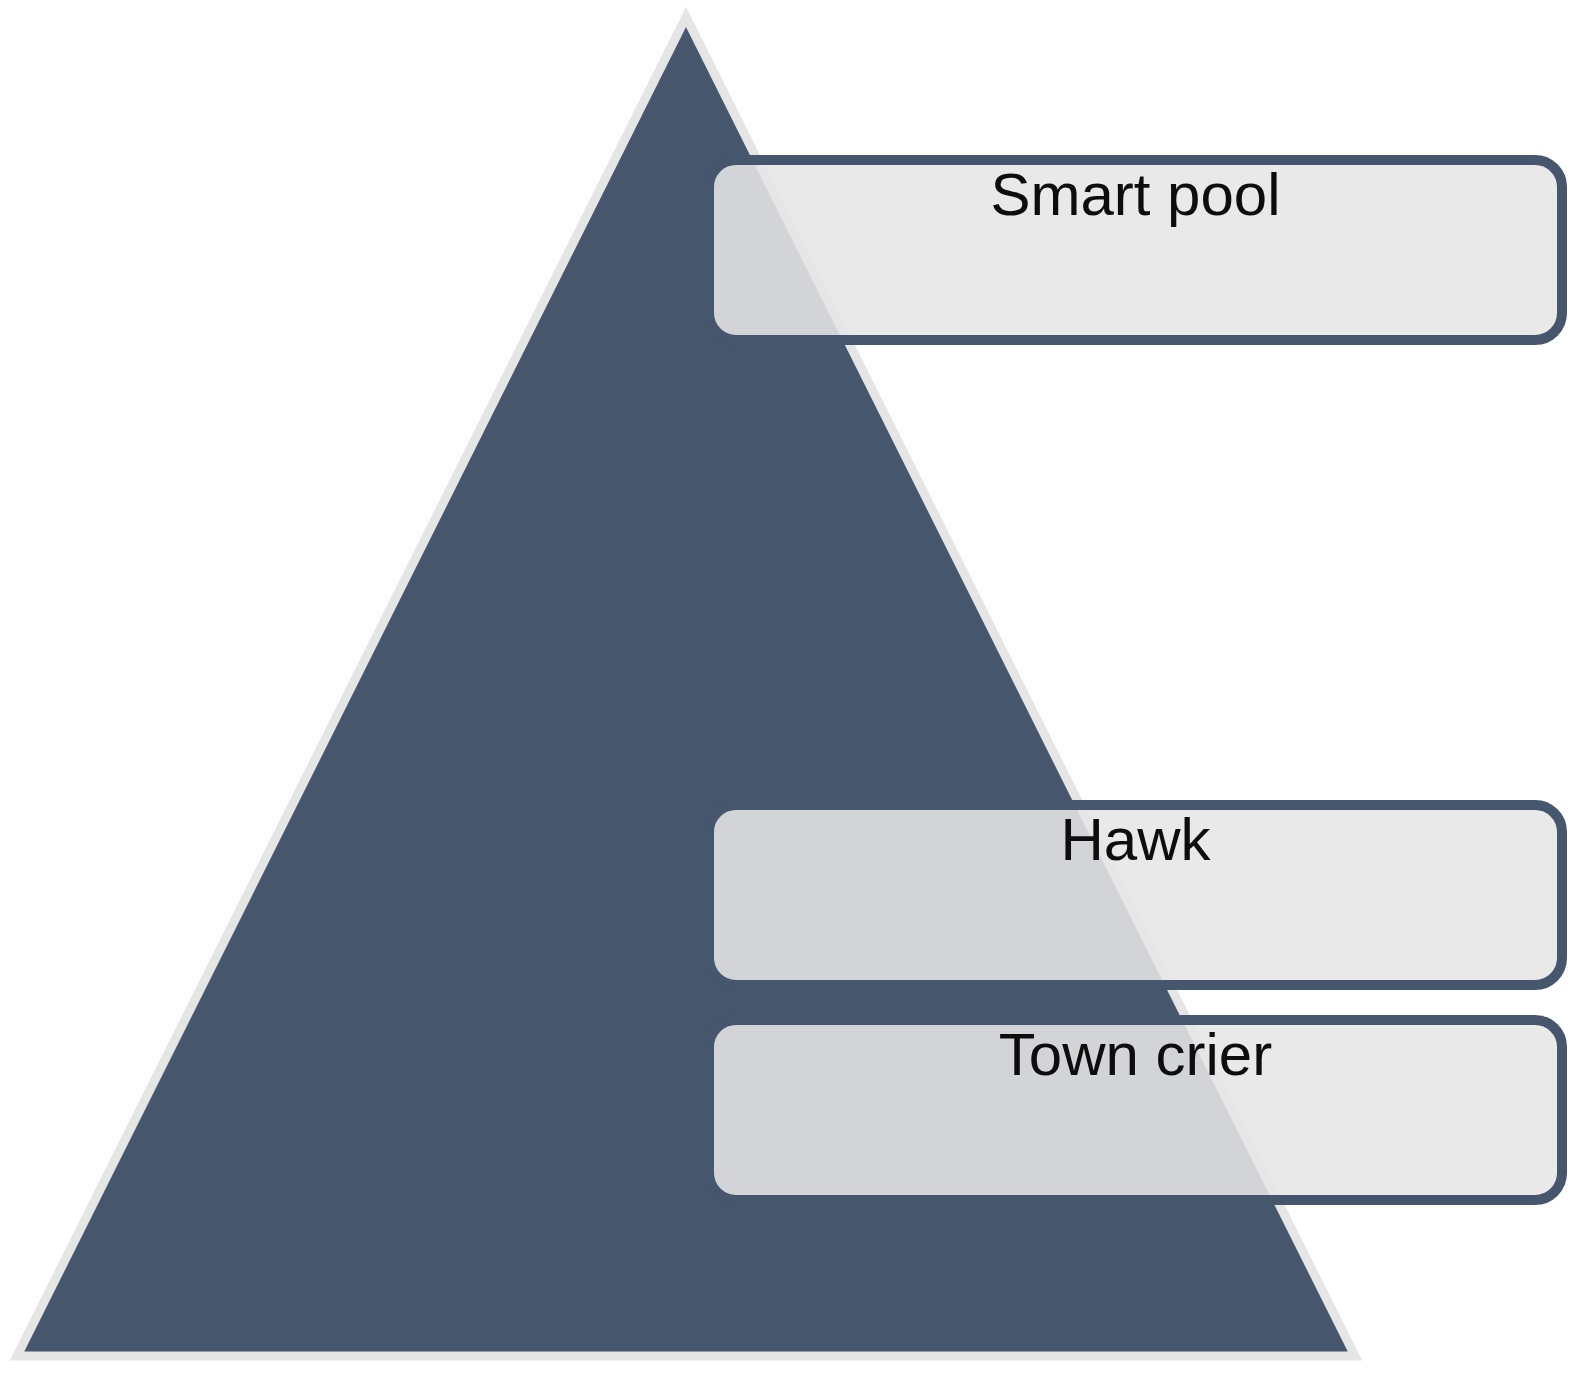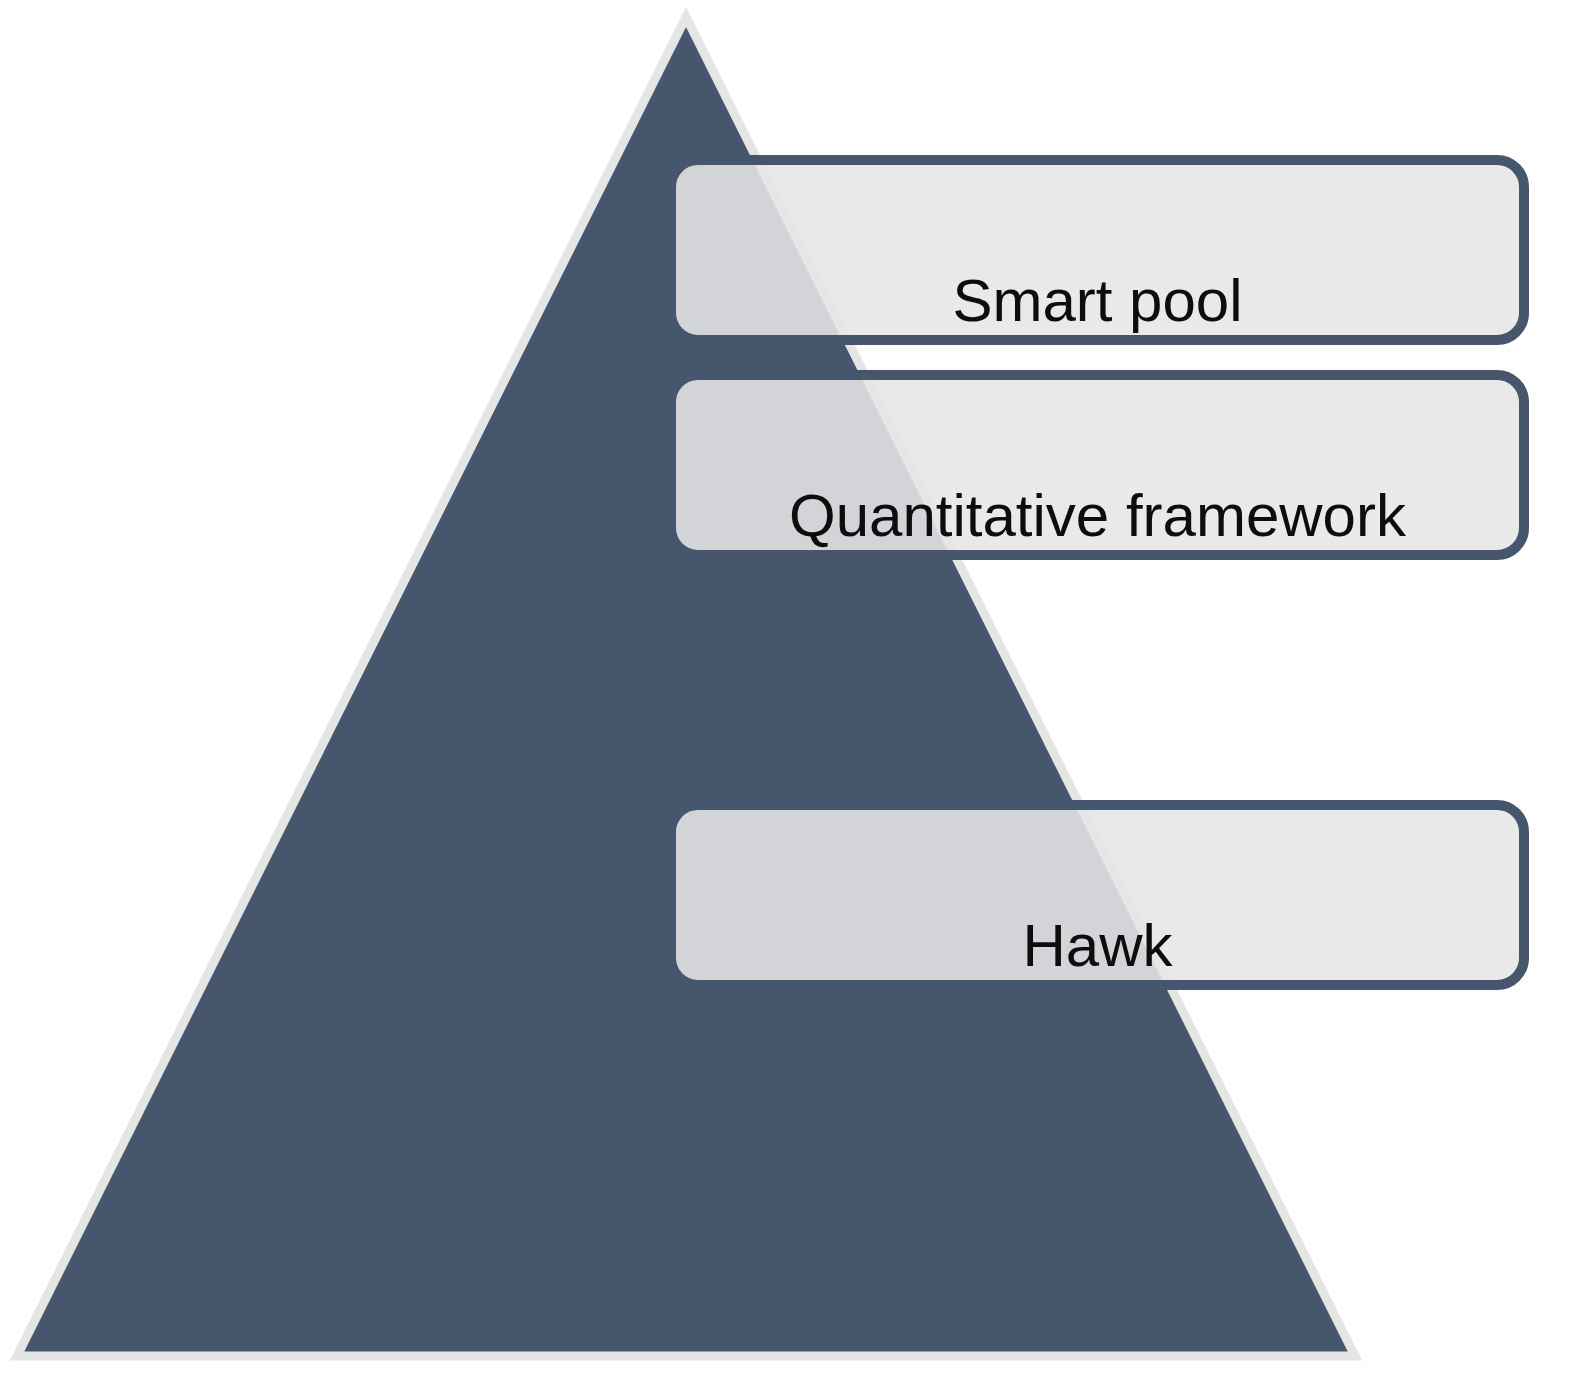--- a/index.html
+++ b/index.html
@@ -23,29 +23,29 @@
     height: 1373px;
   }
   .pyramid-svg polygon {
     fill: var(--pyramid-fill, #46566C);
     stroke: var(--pyramid-outline, #E5E5E5);
     stroke-width: 9;
     stroke-linejoin: miter;
   }
   .level-box {
     position: absolute;
-    left: 666px;
+    left: 704px;
     width: 863px;
     height: 190px;
     box-sizing: border-box;
     border: 10px solid var(--box-border, #46566C);
     border-radius: 32px;
     background: var(--box-fill, rgba(230,230,231,0.88));
     display: flex;
-    align-items: flex-end;
+    align-items: flex-start;
     justify-content: center;
   }
   .level-box .label {
     color: var(--text, #0D0D0D);
     font-size: 60px;
     line-height: 1;
     letter-spacing: 0px;
     white-space: nowrap;
     padding-bottom: 4px;
   }
@@ -61,23 +61,23 @@
 <div class="canvas">
 
   <svg class="pyramid-svg" viewBox="0 0 1577 1373" aria-hidden="true">
     <polygon points="686,17 1355,1356 17,1356"></polygon>
   </svg>
 
   <div class="level-box level-1">
     <span class="label">Smart pool</span>
   </div>
 
-  <div class="level-box level-2">
-    <span class="label">Quantitative framework</span>
-  </div>
 
 
   <div class="level-box level-4">
     <span class="label">Hawk</span>
   </div>
 
+  <div class="level-box level-5">
+    <span class="label">Town crier</span>
+  </div>
 
 </div>
 
 </body></html>

